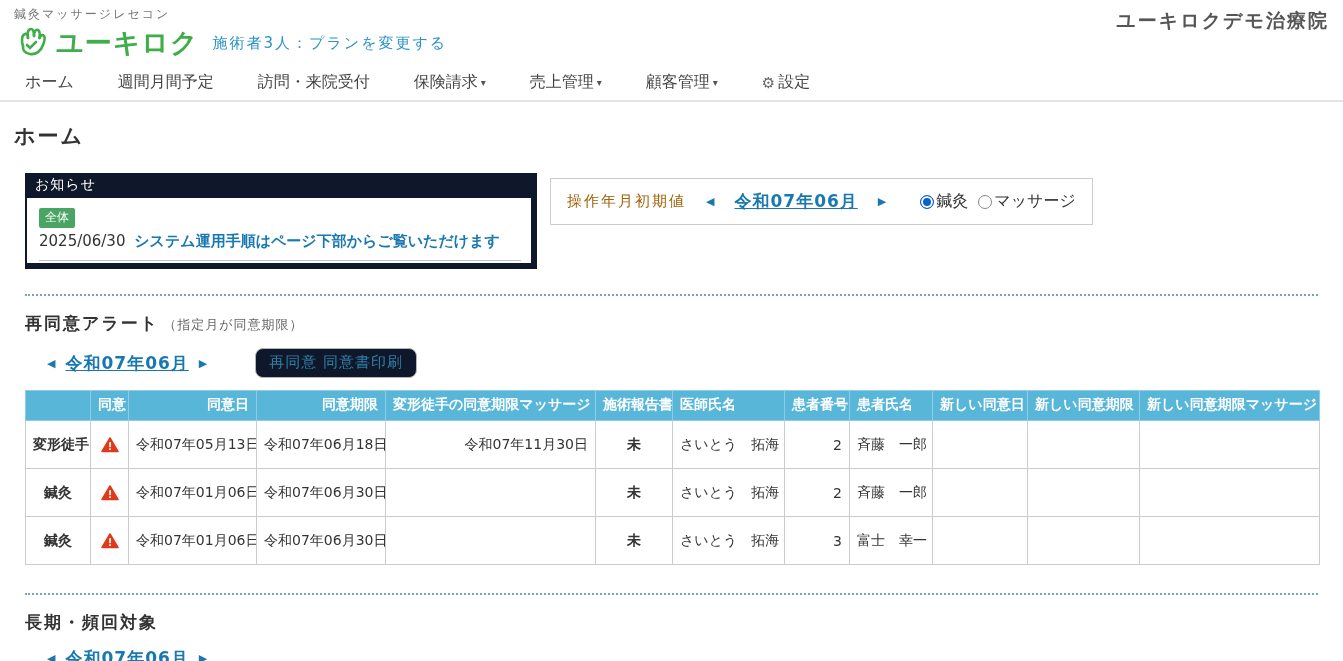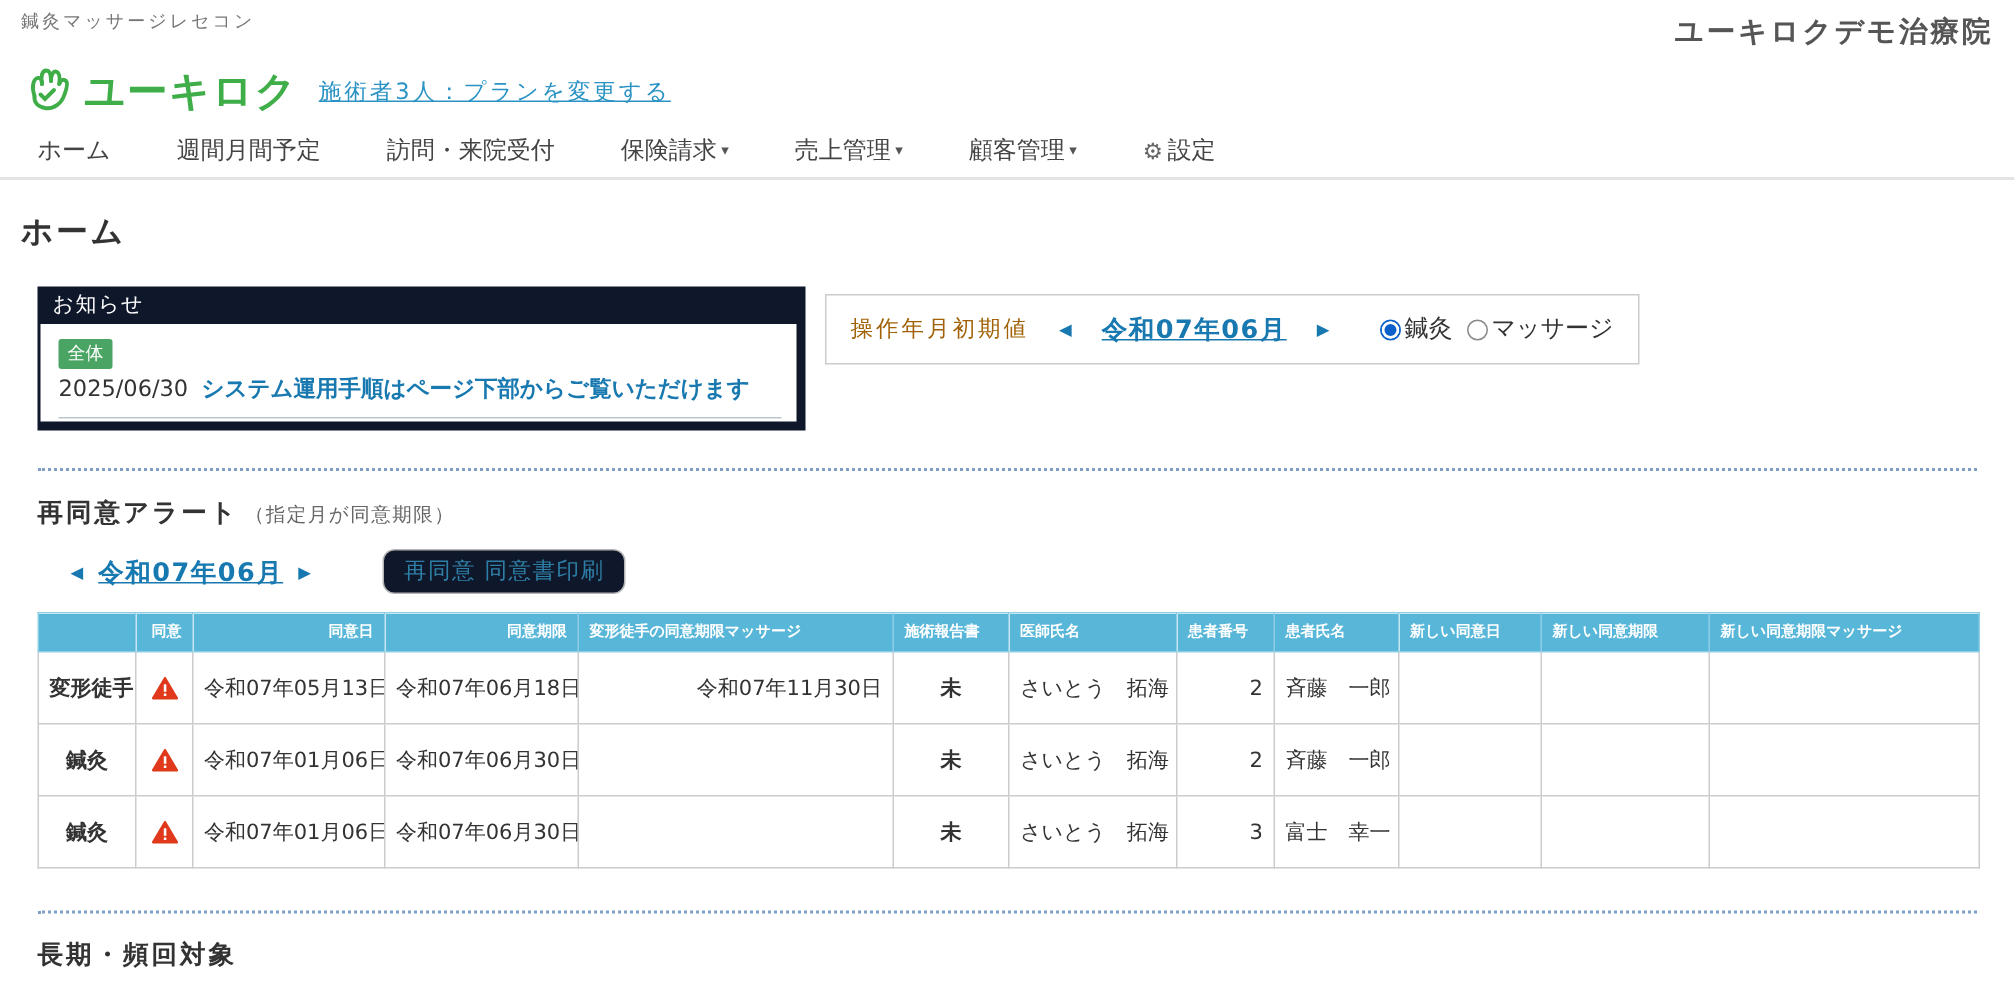--- a/index.html
+++ b/index.html
@@ -2,24 +2,24 @@
 <html lang="ja"><head>
 <meta charset="utf-8">
 <style>
   * { margin:0; padding:0; box-sizing:border-box; }
   html,body { width:1343px; height:661px; background:#fff; overflow:hidden;
               font-family:"DejaVu Sans","Liberation Sans",sans-serif; color:#333; }
 
   
   .top-header { position:relative; padding:6px 14px 4px 14px; }
   .tagline { font-size:12px; color:#777; letter-spacing:2px; }
-  .brand-row { display:flex; align-items:center; margin-top:20px;text-align:center; }
+  .brand-row { display:flex; align-items:center; margin-top:2px;text-align:center; }
   .logo-mark { width:38px; height:34px; margin-right:4px; }
   .logo-text { font-size:27px; font-weight:bold; color:#3fae49; letter-spacing:1px; }
-  .plan-link { font-size:15px; color:#2a93c4; margin-left:14px; cursor:pointer; letter-spacing:2px;text-decoration:underline; }
+  .plan-link { font-size:15px; color:#2a93c4; margin-left:14px; cursor:pointer; letter-spacing:2px; }
   .header-right { position:absolute; top:8px; right:14px; text-align:right; }
   .clinic-name { font-size:19px; font-weight:bold; color:#555; letter-spacing:2px; }
   .logout-row { margin-top:4px; font-size:14px; color:#1878b0; cursor:pointer;
                 display:flex; align-items:center; justify-content:flex-end; gap:2px; letter-spacing:1px; }
 
   
   .nav-bar { display:flex; align-items:center; gap:44px; padding:0 0 0 25px;
              height:37px; border-bottom:2px solid #e3e3e3; }
   .nav-item { font-size:16px; color:#444; cursor:pointer; display:flex; align-items:center; gap:3px; }
   .chev { font-size:10px; color:#555; }
@@ -59,21 +59,21 @@
   
   .section-title { font-size:17px; font-weight:bold; color:#333; margin-top:16px; letter-spacing:2px; }
   .section-sub { font-size:13px; font-weight:normal; color:#666; margin-left:4px; letter-spacing:1px; }
   .month-nav { display:flex; align-items:center; margin:13px 0 12px 12px; }
   .print-btn { margin-left:38px; background:#0f172a; border:1px solid #b5b5b5; border-radius:8px;
                padding:4px 13px 5px 13px; font-size:15px; color:#2e7fa6; cursor:pointer;
                font-family:inherit; letter-spacing:1px; }
 
   
   table.alert-table { border-collapse:collapse; width:1294px; table-layout:fixed; }
-  .alert-table th { background:#58b7d9; color:#fff; font-size:10px; font-weight:bold;
+  .alert-table th { background:#58b7d9; color:#fff; font-size:14px; font-weight:bold;
                     padding:5px 7px 6px 7px; border:1px solid #8ecde5; white-space:nowrap;
                     overflow:hidden; text-align:left;margin-left:44px; }
   .alert-table th.r { text-align:right; }
   .alert-table td { border:1px solid #ccc; font-size:14px; color:#333; padding:7px 7px;
                     height:48px; white-space:nowrap; overflow:hidden; background:#fff; }
   .alert-table td.c { text-align:center; }
   .alert-table td.r { text-align:right; }
   .alert-table td.bold { font-weight:bold; }
   .report-missing { color:#c22a4a; font-weight:bold; }
   .warn-svg { display:inline-block; vertical-align:middle; }

